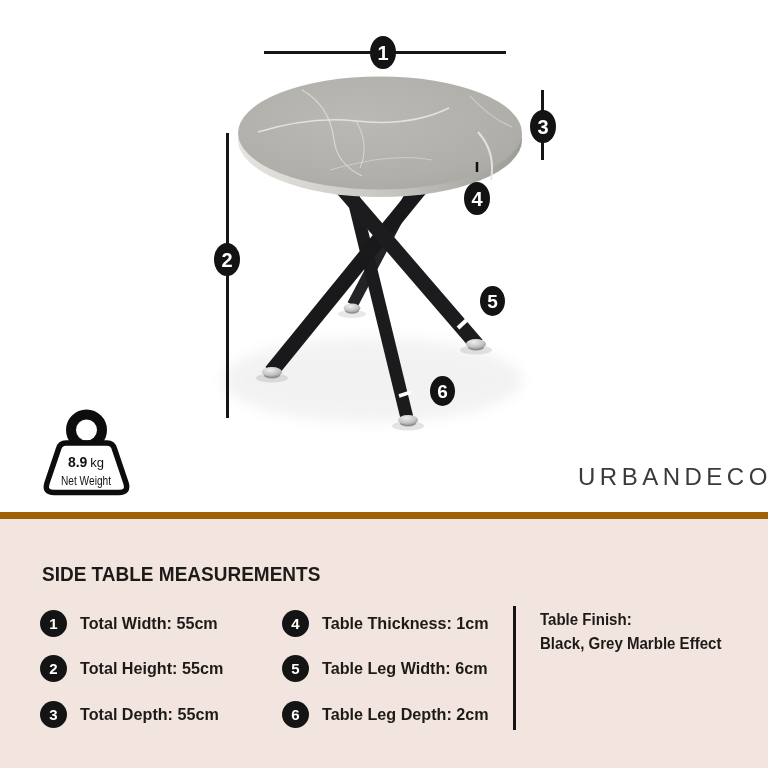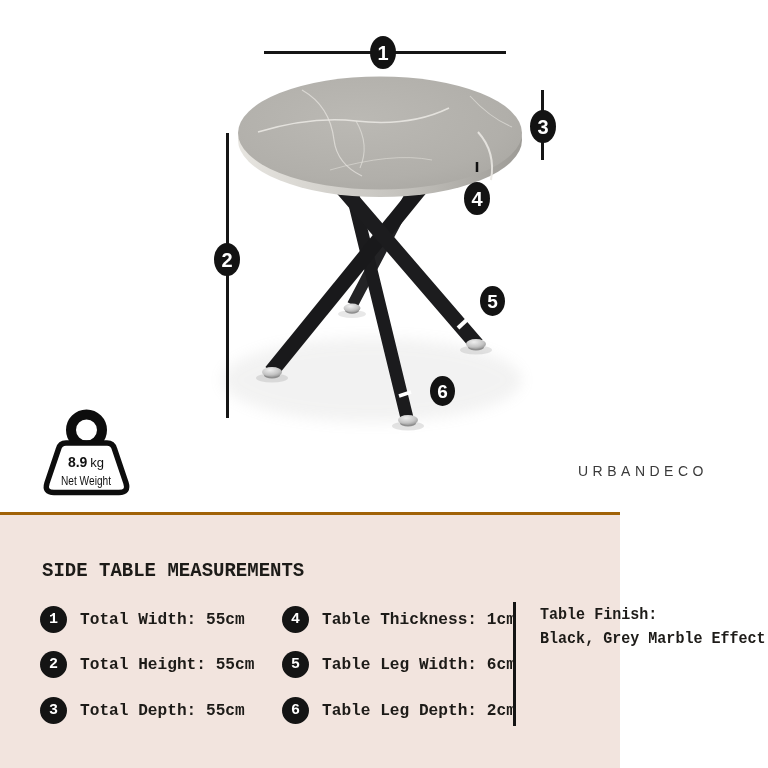--- a/index.html
+++ b/index.html
@@ -15,27 +15,27 @@
   .mline { position: absolute; background: #151515; }
   .callout {
     position: absolute; background: #131313; color: #ffffff;
     border-radius: 50%; display: flex; align-items: center; justify-content: center;
     font-weight: bold; font-size: 20px; line-height: 1;
   }
   .callout.big { width: 26px; height: 33px; }
   .callout.small { width: 25px; height: 30px; font-size: 19px; }
   .brand {
     position: absolute; left: 578px; top: 463px; width: 176px;
-    font-size: 14px; letter-spacing: 4.5px; color: #3a3a3a;
+    font-size: 24px; letter-spacing: 4.5px; color: #3a3a3a;
     font-weight: normal; white-space: nowrap;
   }
   
   .panel {
-    position: absolute; left: 0; top: 512px; width: 620px; height: 256px;
-    background: #f2e4de; border-top: 3px solid #a16207; font-family: Liberation Mono, monospace;
+    position: absolute; left: 0; top: 512px; width: 768px; height: 256px;
+    background: #f2e4de; border-top: 7px solid #a16207;
   }
   .panel-heading {
     position: absolute; left: 42px; top: 44px;
     font-size: 20px; font-weight: bold; color: #1d1b18;
     display: inline-block; transform: scaleX(0.95); transform-origin: 0 50%;
     white-space: nowrap;
   }
   .m-item { position: absolute; display: flex; align-items: center; gap: 13px; }
   .m-item .num {
     width: 27px; height: 27px; border-radius: 50%; background: #141414;

